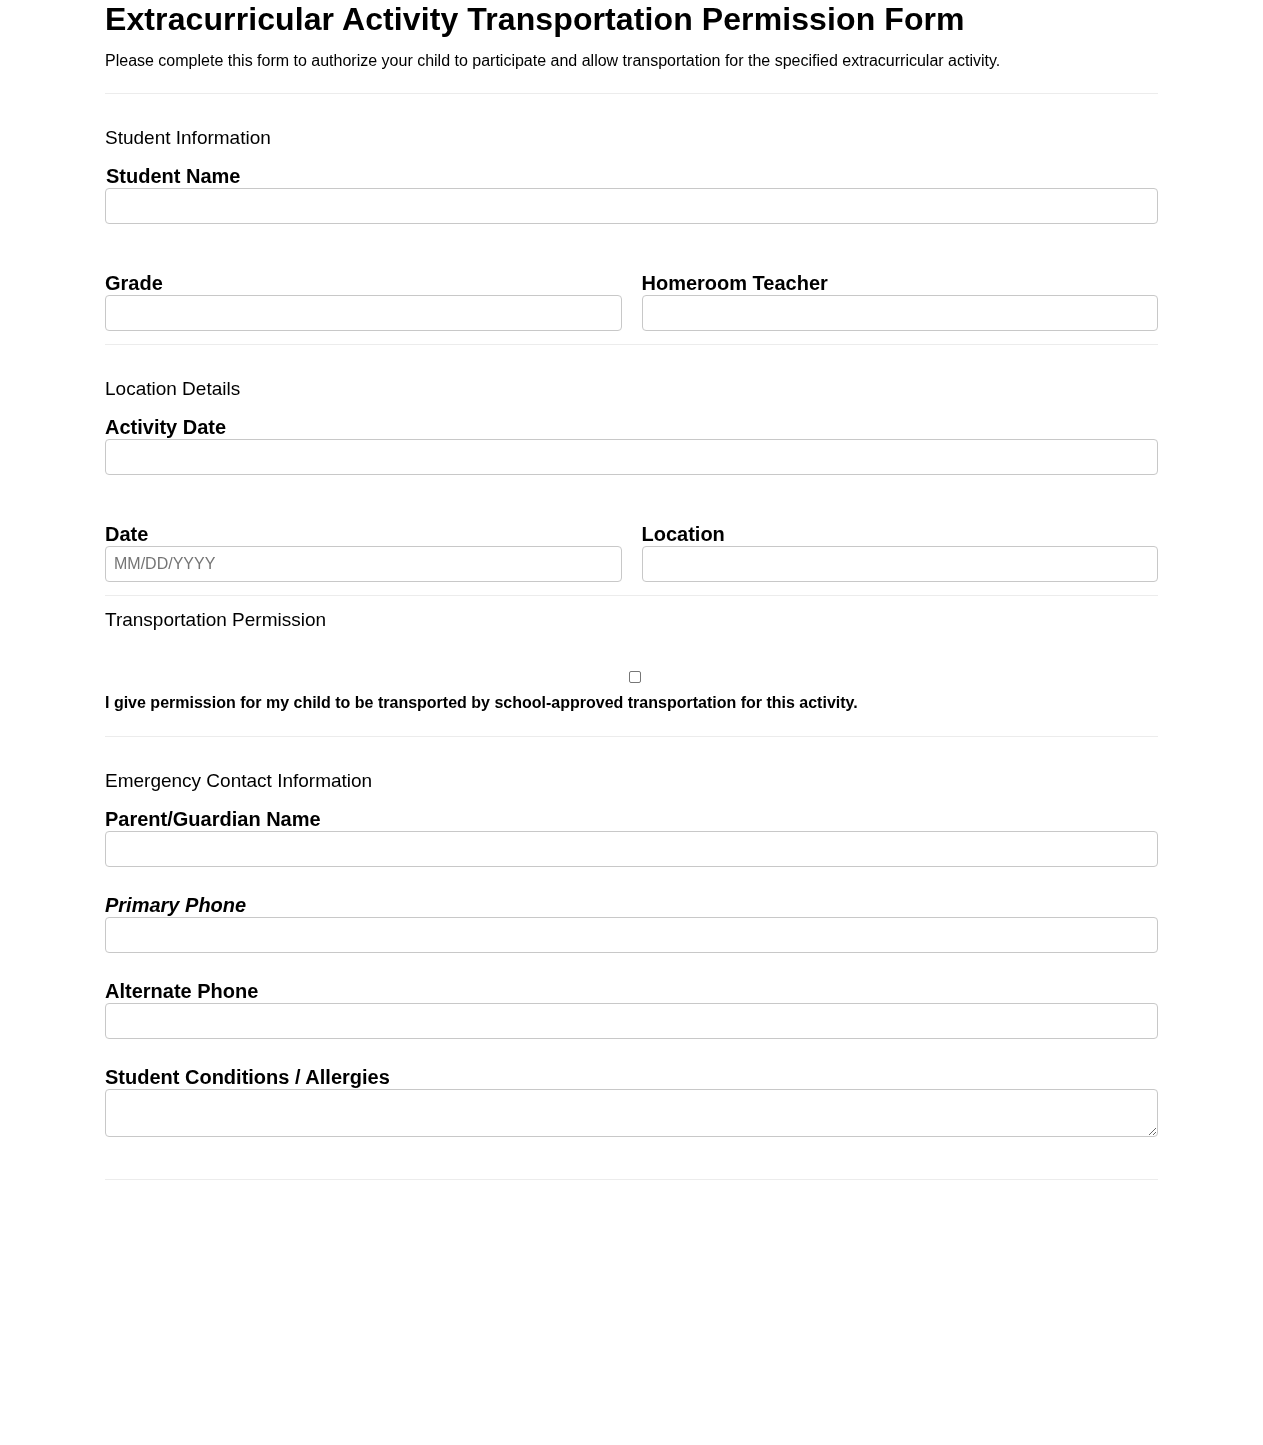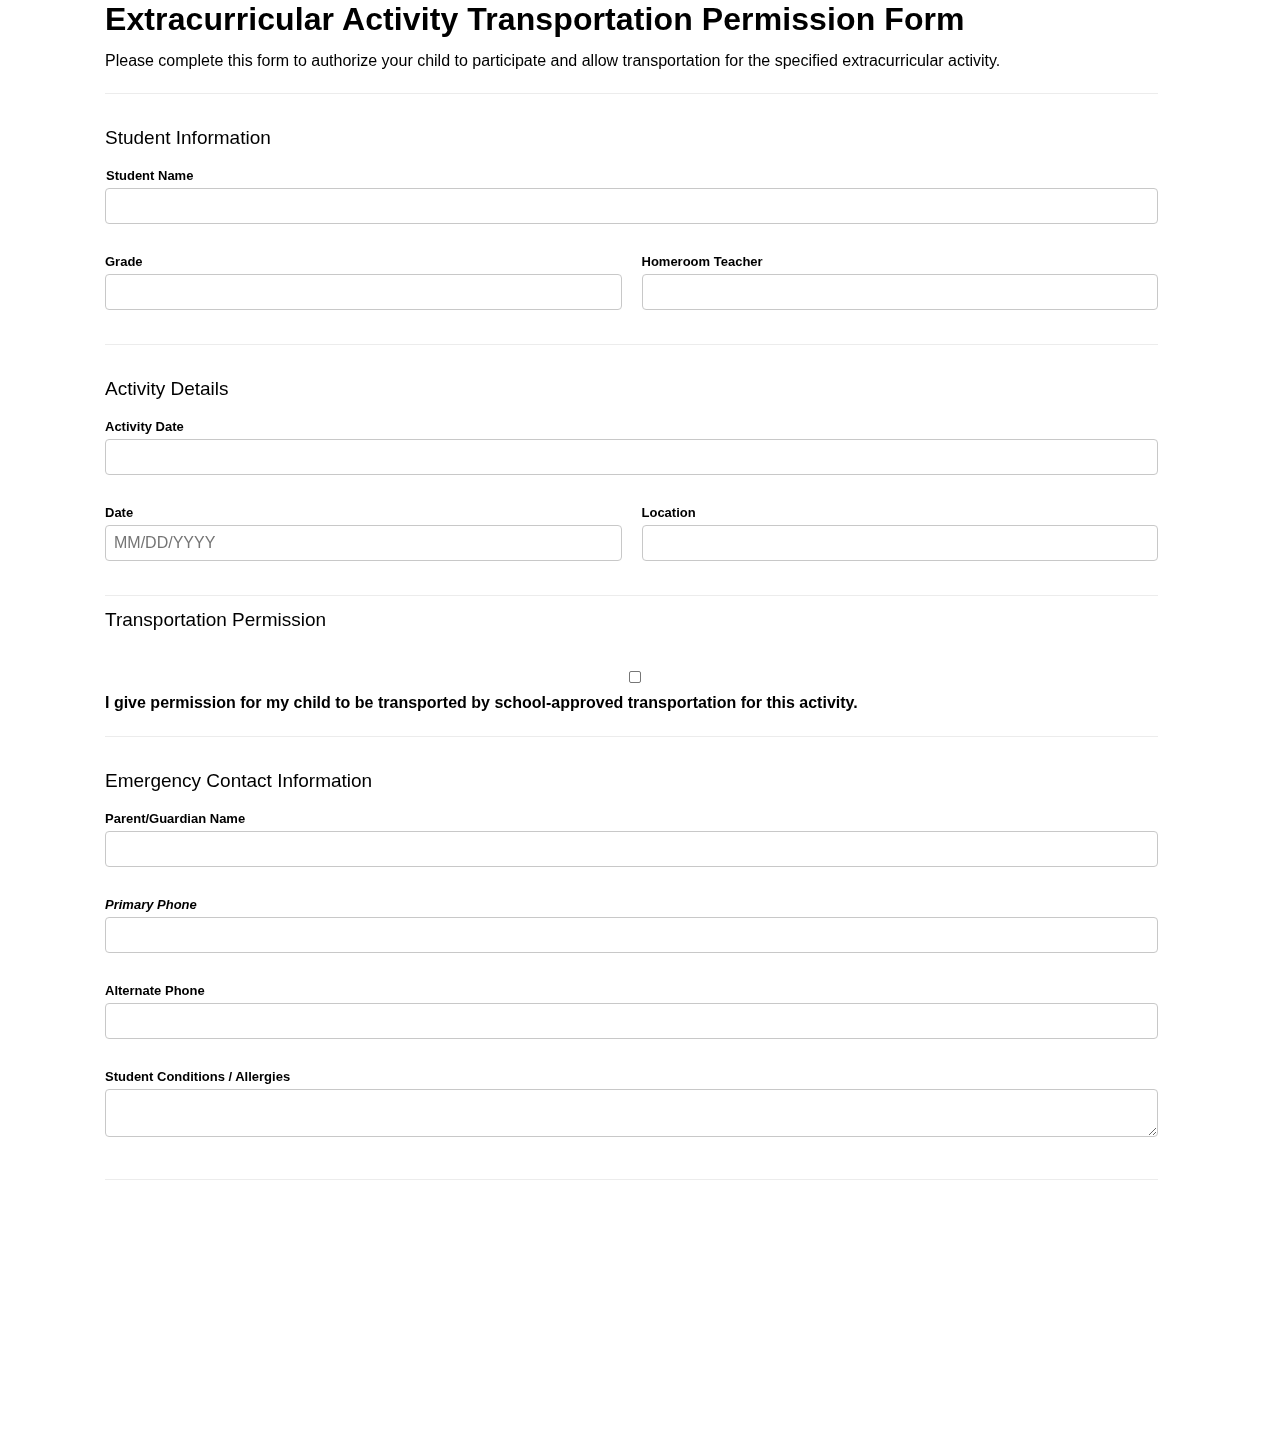--- a/index.html
+++ b/index.html
@@ -33,21 +33,21 @@
       margin: 0;
     }
     .section-title {
       font-size: 19px;
       font-weight: normal;
       margin: 0;
       line-height: 22px;
     }
     .label {
       display: block;
-      font-size: 13px;
+      font-size: 20px;
       font-weight: bold;
       line-height: 20px;
       margin: 0;
     }
     .input {
       box-sizing: border-box;
       display: block;
       width: 100%;
       height: 36px;
       border: 1px solid #c8c8c8;
@@ -58,21 +58,21 @@
       padding: 0 8px;
       margin: 0;
       color: #000;
     }
     .input::placeholder { color: #757575; }
     textarea.input {
       height: 48px;
       resize: vertical;
       padding: 6px 8px;
     }
-    .row { display: flex; gap: 20px; }
+    .row { display: flex; gap: 20px; margin-top: 21px; }
     .col { flex: 1; }
     .abs { position: absolute; left: 0; right: 0; }
     .checkbox-wrap {
       position: absolute;
       left: 524px;
       width: 12px;
       height: 12px;
     }
     .checkbox {
       box-sizing: border-box;
@@ -121,21 +121,21 @@
       <div class="col">
         <label class="label">Homeroom Teacher</label>
         <div style="height:2px"></div>
         <input class="input" type="text" placeholder="" style="">
       </div>
     </div>
 
     <hr class="divider abs" style="top:273px;">
 
     <div class="abs" style="top:307px;">
-      <h2 class="section-title">Activity Details</h2>
+      <h2 class="section-title">Location Details</h2>
     </div>
     <div class="abs" style="top:346px;">
       <label class="label">Activity Date</label>
     </div>
     <div class="abs" style="top:368px;">
       <input class="input" type="text" placeholder="" style="">
     </div>
 
     <div class="abs row" style="top:432px;">
       <div class="col">

